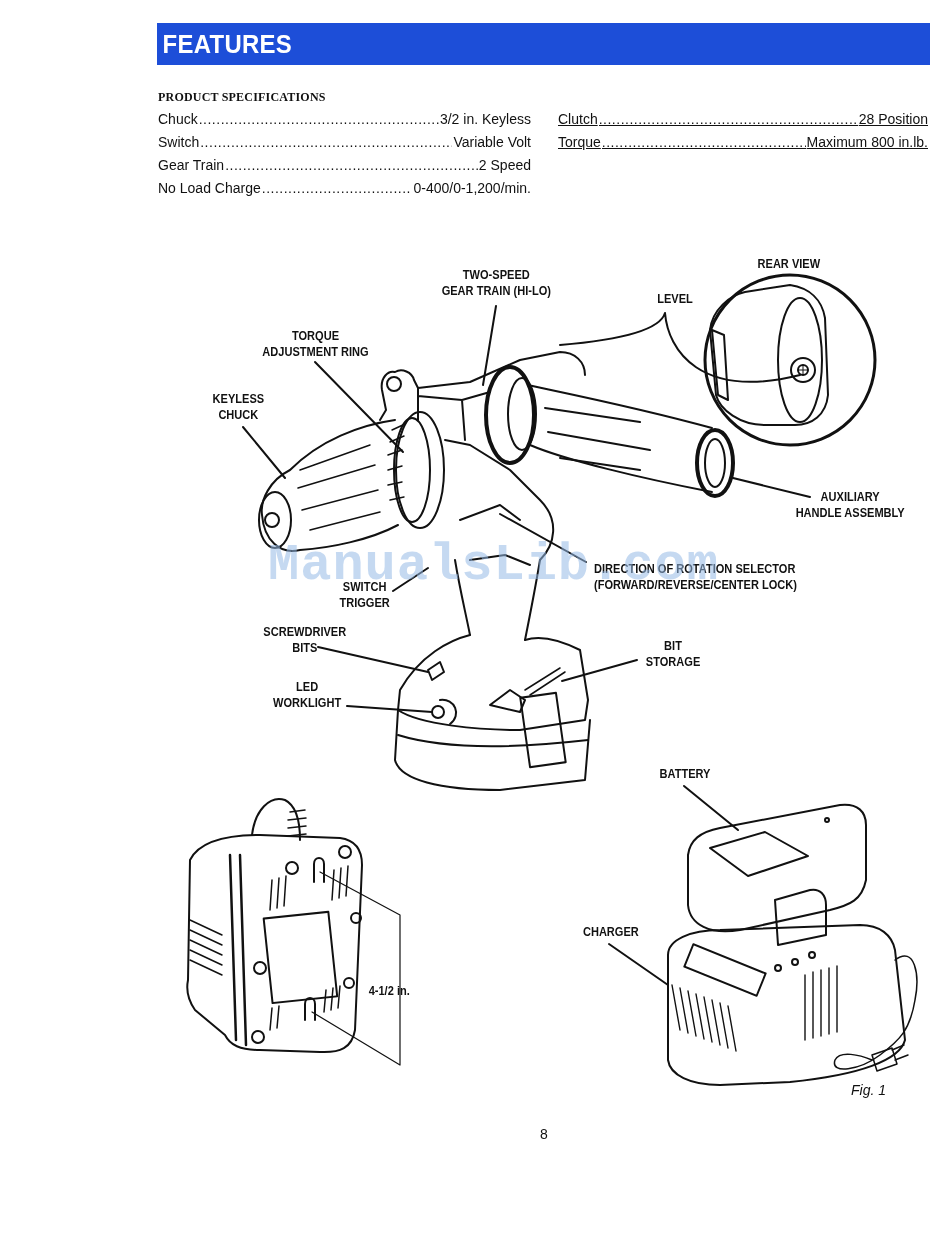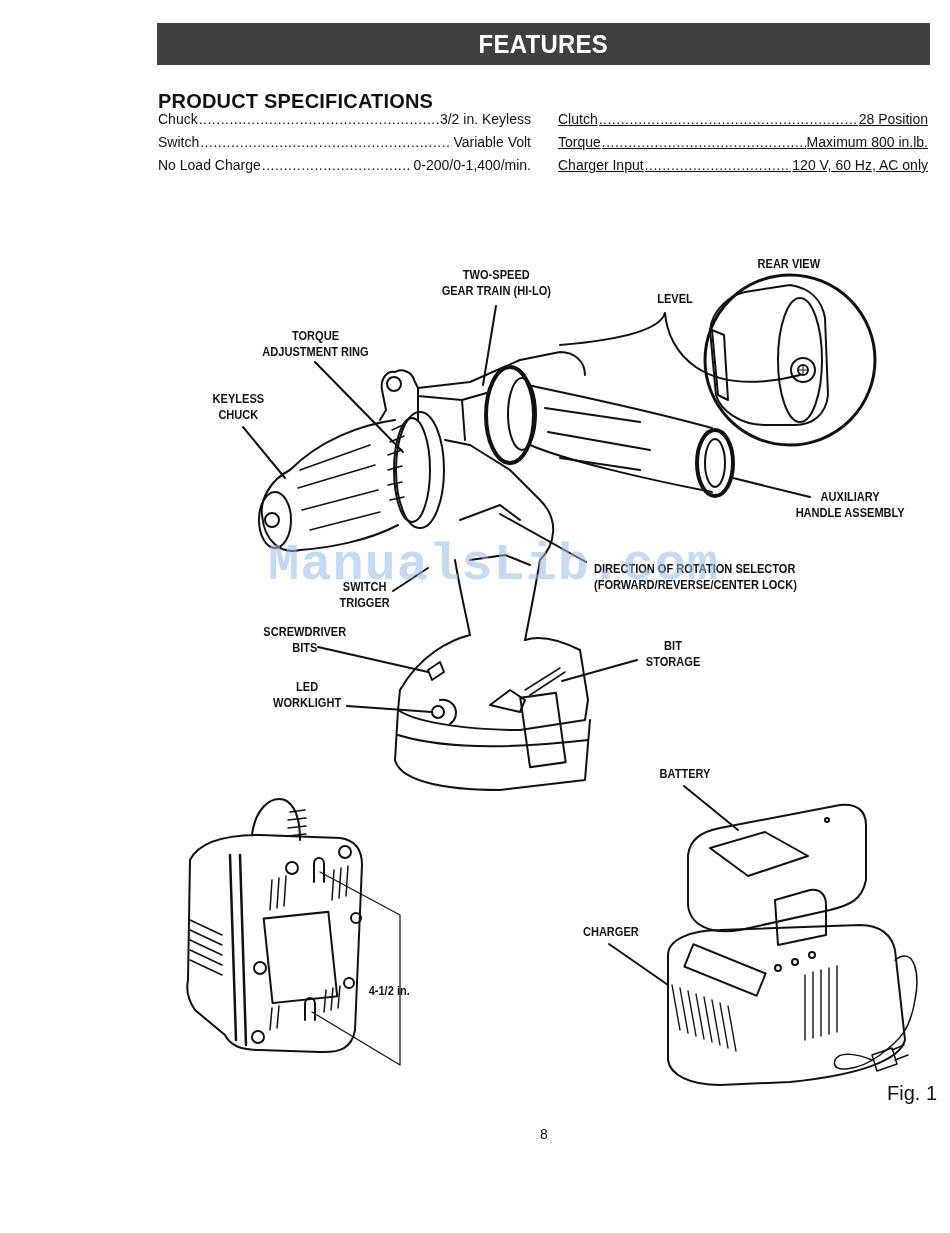--- a/index.html
+++ b/index.html
@@ -1,32 +1,32 @@
 <!DOCTYPE html>
 <html><head>
 <meta charset="utf-8">
 <style>
   html, body { margin: 0; padding: 0; background: #ffffff; }
   body { width: 950px; height: 1233px; position: relative; overflow: hidden; font-family: "Liberation Sans", sans-serif; color: #111; }
-  .banner { position: absolute; left: 157px; top: 23px; width: 773px; height: 42px; background: #404040; display: flex; align-items: center; justify-content: center; }
+  .banner { position: absolute; left: 157px; top: 23px; width: 773px; height: 42px; background: #1d4ed8; display: flex; align-items: center; }
   .banner span { color: #fff; font-family: "Liberation Sans", sans-serif; font-weight: bold; font-size: 26px; letter-spacing: 0.3px; transform: scaleX(0.92); display: inline-block; }
-  .spec-title { position: absolute; left: 158px; top: 90px; font-weight: bold; font-size: 20px; letter-spacing: 0.2px; }
+  .spec-title { position: absolute; left: 158px; top: 90px; font-weight: bold; font-size: 12px; letter-spacing: 0.2px; font-family: Liberation Serif, serif; }
   .spec-col { position: absolute; font-size: 14px; }
   .spec-col.left { left: 158px; top: 108px; width: 373px; }
   .spec-col.right { left: 558px; top: 108px; width: 370px; text-decoration: underline; }
   .spec-row { display: flex; align-items: baseline; height: 23px; line-height: 23px; white-space: nowrap; overflow: hidden; }
   .spec-row .lbl { flex: 0 0 auto; }
   .spec-row .dots { flex: 1 1 auto; overflow: hidden; margin: 0 1px; }
   .spec-row .dots::before { content: "......................................................................................................................................................................"; letter-spacing: 0.5px; }
   .spec-row .val { flex: 0 0 auto; }
   .callout { position: absolute; font-family: "Liberation Sans", sans-serif; font-weight: bold; font-size: 13px; line-height: 16px; text-align: center; transform: scaleX(0.85); transform-origin: center top; white-space: nowrap; }
   .callout.left-align { text-align: left; transform-origin: left top; }
   svg.art { position: absolute; left: 0; top: 0; }
   .watermark { position: absolute; left: 268px; top: 536px; font-family: Liberation Mono, monospace; font-weight: bold; font-size: 52px; color: rgba(150, 185, 230, 0.55); letter-spacing: 1px; white-space: nowrap; pointer-events: none; }
-  .fig { position: absolute; left: 887px; top: 1082px; font-size: 20px; }
+  .fig { position: absolute; left: 851px; top: 1082px; font-size: 14px; font-style: italic; }
   .page-no { position: absolute; left: 540px; top: 1126px; font-size: 14px; }
 </style>
 </head>
 <body>
 
 <div class="banner">
   <span>FEATURES</span>
 </div>
 
 <div class="spec-title">PRODUCT SPECIFICATIONS</div>
@@ -36,41 +36,41 @@
       <span class="lbl">Chuck</span>
       <span class="dots"></span>
       <span class="val">3/2 in. Keyless</span>
     </div>
   <div class="spec-row">
       <span class="lbl">Switch</span>
       <span class="dots"></span>
       <span class="val">Variable Volt</span>
     </div>
   <div class="spec-row">
+      <span class="lbl">Gear Train</span>
+      <span class="dots"></span>
+      <span class="val">2 Speed</span>
+    </div>
+  <div class="spec-row">
       <span class="lbl">No Load Charge</span>
       <span class="dots"></span>
-      <span class="val">0-200/0-1,400/min.</span>
+      <span class="val">0-400/0-1,200/min.</span>
     </div>
 </div>
 
 <div class="spec-col right">
   <div class="spec-row">
       <span class="lbl">Clutch</span>
       <span class="dots"></span>
       <span class="val">28 Position</span>
     </div>
   <div class="spec-row">
       <span class="lbl">Torque</span>
       <span class="dots"></span>
       <span class="val">Maximum 800 in.lb.</span>
-    </div>
-  <div class="spec-row">
-      <span class="lbl">Charger Input</span>
-      <span class="dots"></span>
-      <span class="val">120 V, 60 Hz, AC only</span>
     </div>
 </div>
 
 <svg class="art" width="950" height="1233" viewBox="0 0 950 1233">
   <g fill="none" stroke="#111" stroke-width="2" stroke-linecap="round" stroke-linejoin="round">
 
     <g>
 
       <path d="M395 372 C388 370 380 378 382 390 L386 410 L380 420 M395 372 C402 368 412 372 414 380 L418 388 L470 382 L520 360 L560 352 C575 352 585 362 585 375"></path>
       <circle cx="394" cy="384" r="7"></circle>

